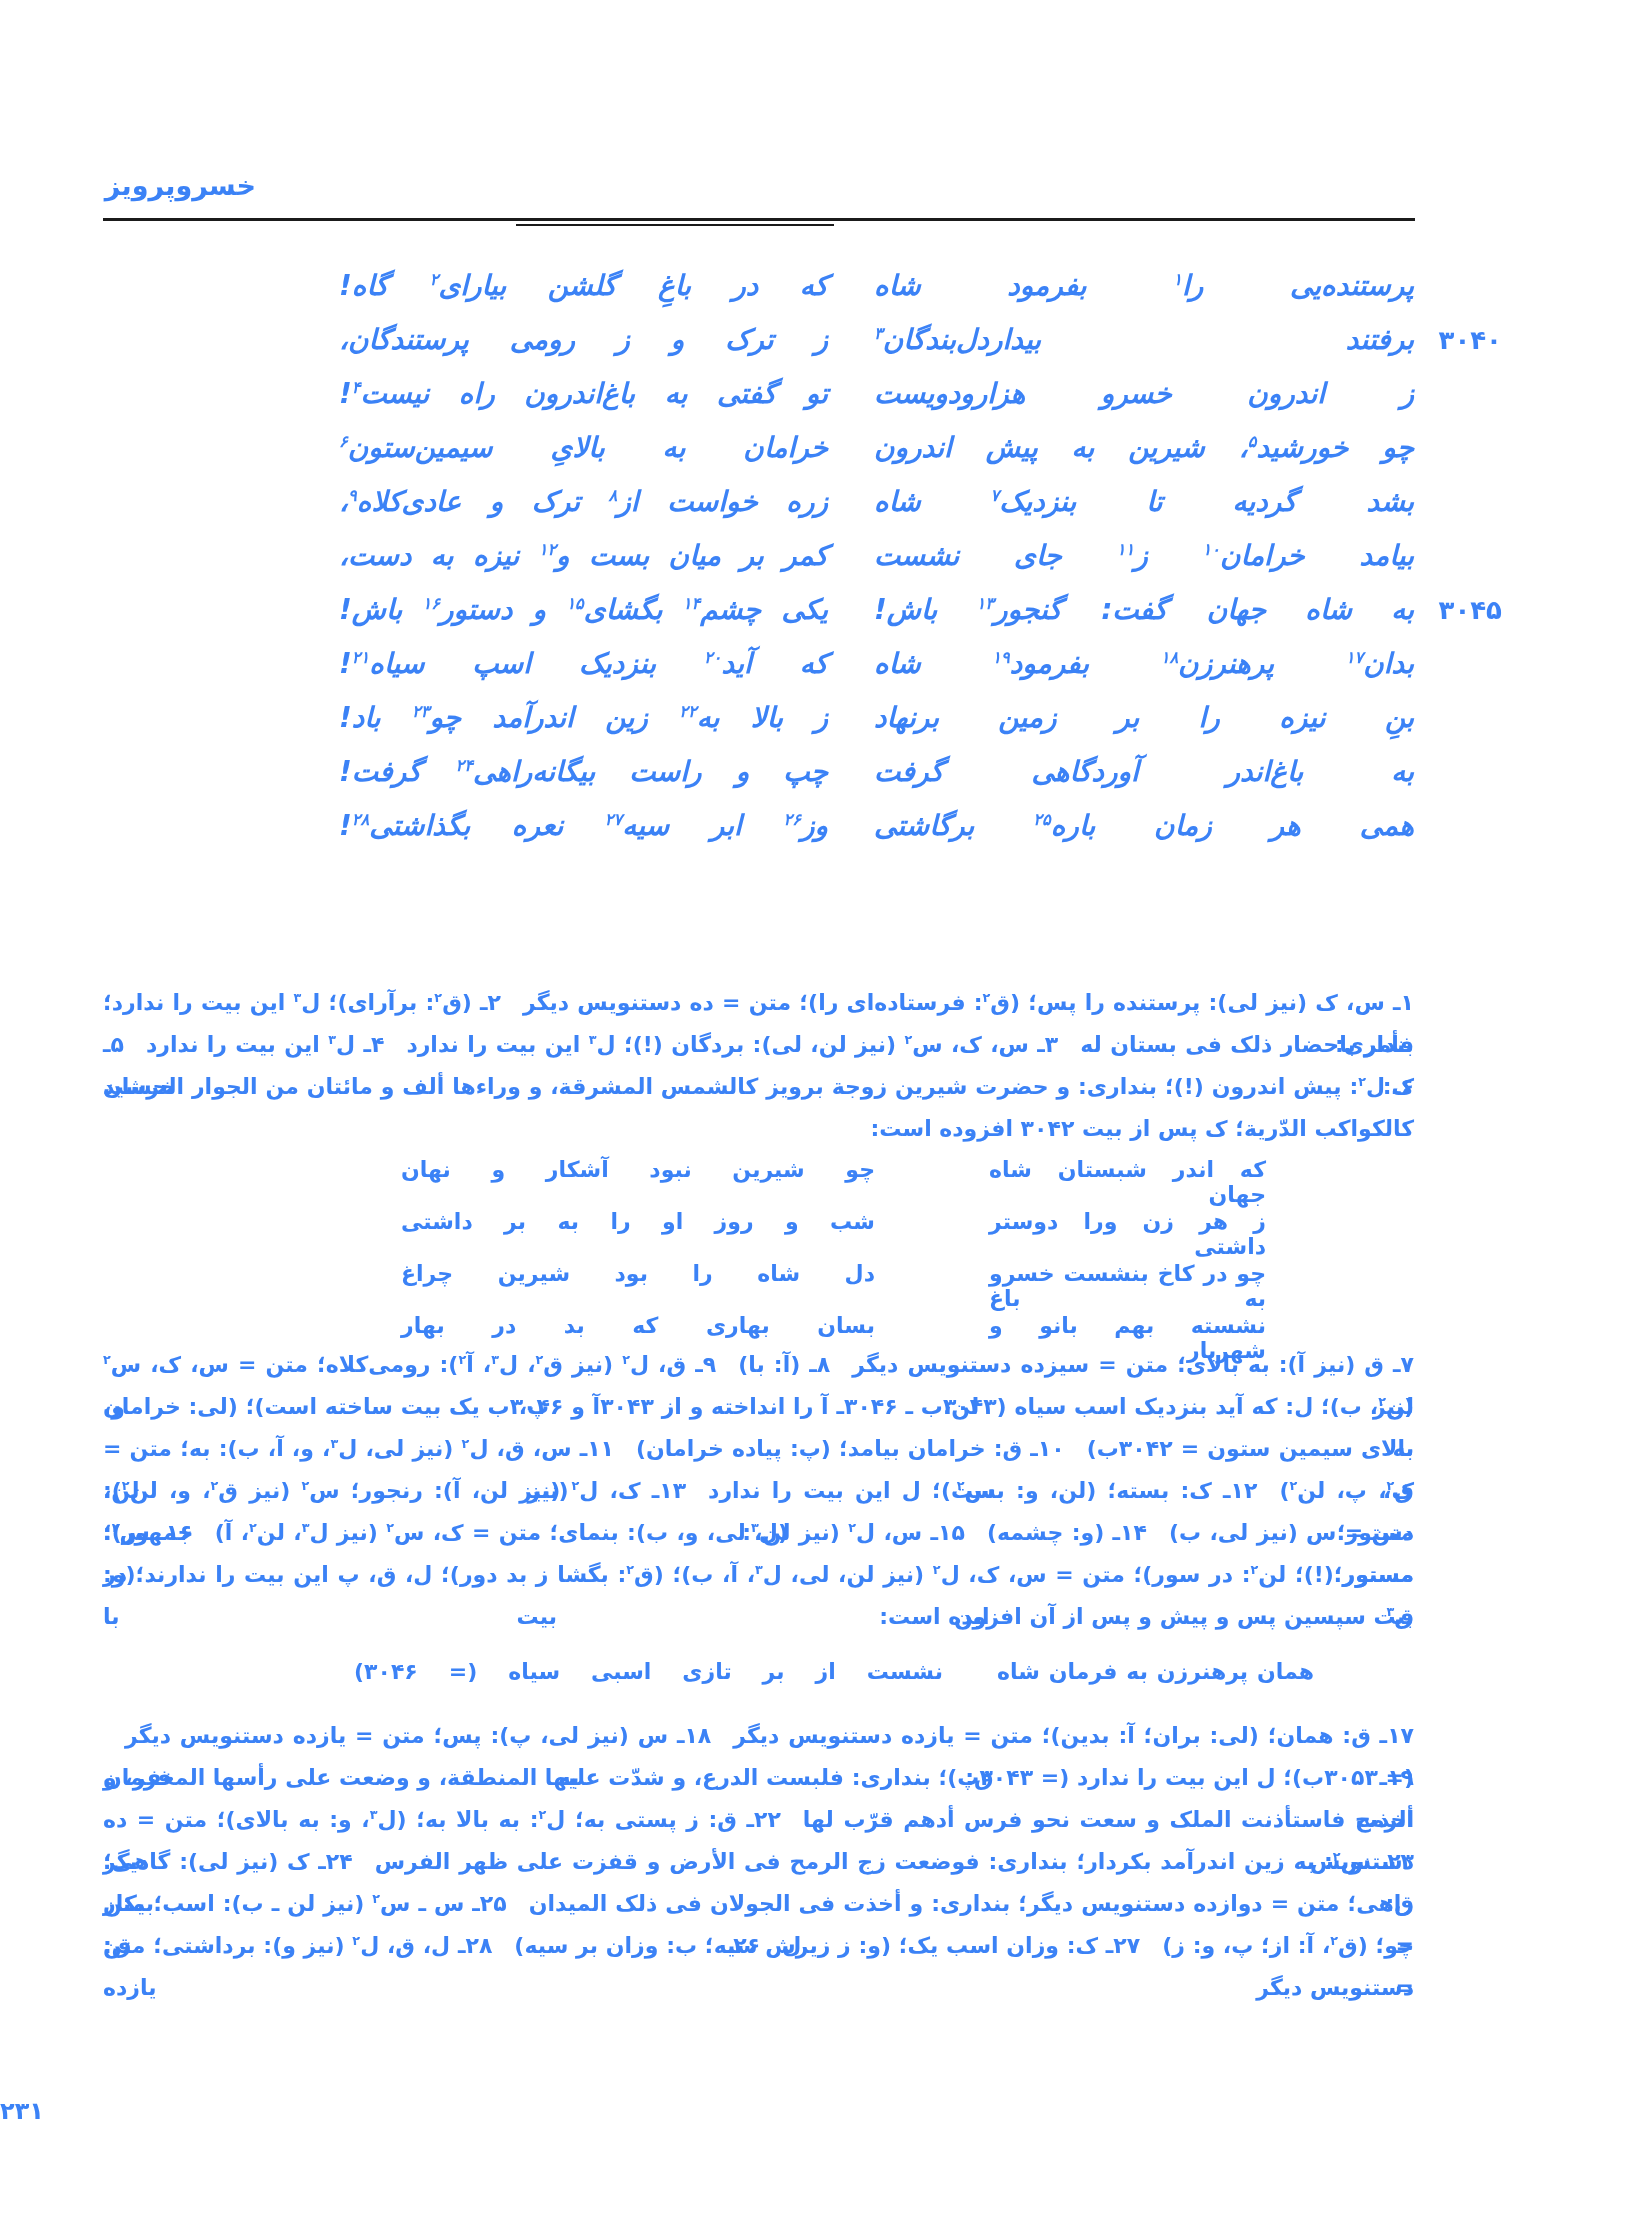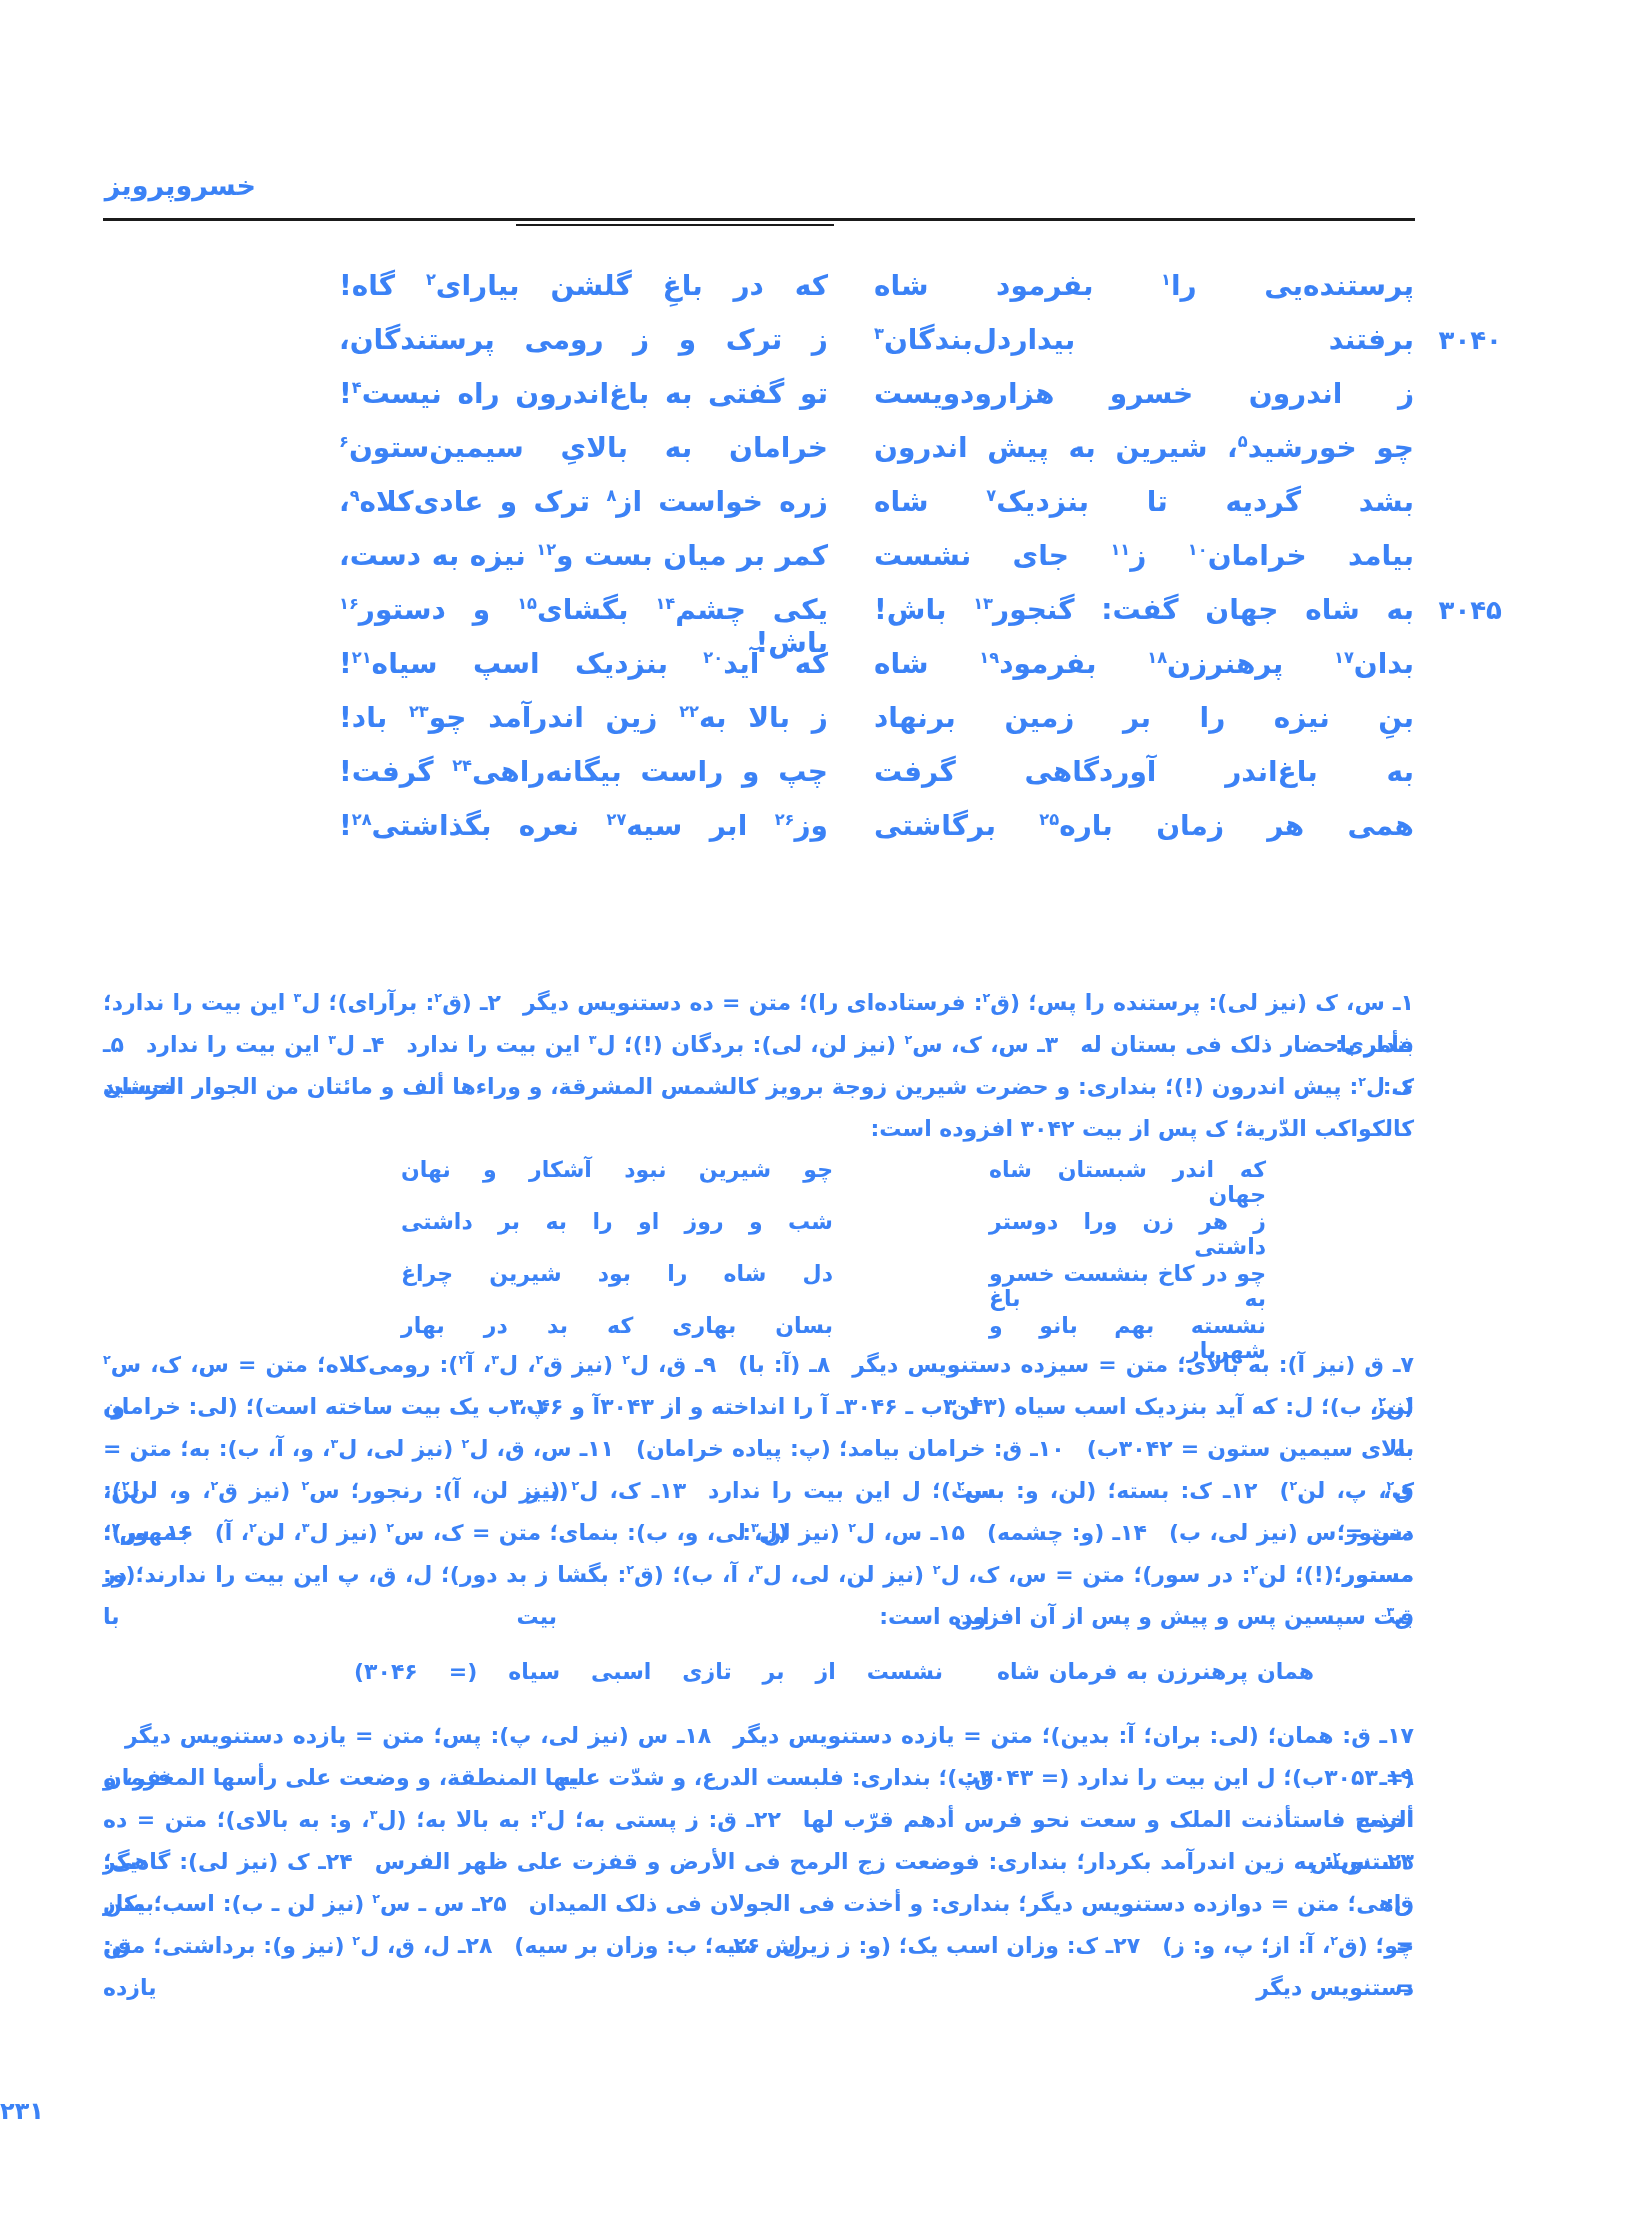--- a/index.html
+++ b/index.html
@@ -5,31 +5,31 @@
   *{box-sizing:border-box}
   html,body{margin:0;padding:0;background:#ffffff;}
   .page{position:relative;width:1647px;height:2226px;background:#ffffff;color:#3b82f6;
         font-family:"DejaVu Sans",sans-serif;overflow:hidden;}
   .content{position:absolute;left:103px;top:0;width:1311px;height:100%;direction:rtl;}
   .title{position:absolute;left:1.8px;top:170px;font-size:27px;font-weight:bold;direction:rtl;}
   .rule{position:absolute;left:0;top:218px;width:1312px;height:2.8px;background:#1b1b1b;}
   .rule2{position:absolute;left:413px;top:224px;width:318px;height:1.8px;background:#1b1b1b;}
   .verses{position:absolute;right:0;top:269px;width:1075px;font-size:28px;font-weight:bold;}
   .vrow{position:relative;display:flex;column-gap:46px;height:54px;align-items:baseline;}
-  .hem{text-align:justify;text-align-last:justify;}
+  .hem{text-align:justify;text-align-last:justify;font-style:italic;}
   .hem-r{width:540px;}
   .hem-l{width:489px;}
   .vnum{position:absolute;right:-88px;top:1.8px;font-size:26px;text-align:right;}
   sup{font-size:0.58em;line-height:0;}
   .fn-block{position:absolute;right:0;width:1311px;font-size:22px;font-weight:bold;}
   .fnline{height:42px;line-height:42px;text-align:justify;text-align-last:justify;}
   .fnline.end{text-align-last:right;}
   .quatrain{position:absolute;right:148px;width:865px;font-size:22px;font-weight:bold;}
   .qrow{display:flex;column-gap:114px;height:52px;align-items:baseline;}
-  .qr{width:277px;text-align:justify;text-align-last:justify;margin-left:42px;}
+  .qr{width:277px;text-align:justify;text-align-last:justify;}
   .ql{flex:1;text-align:justify;text-align-last:justify;}
   .inset{position:absolute;right:100px;width:960px;font-size:22px;font-weight:bold;}
   .irow{display:flex;column-gap:42px;height:52px;align-items:baseline;}
   .ir{width:317px;text-align:justify;text-align-last:justify;margin-left:12px;}
   .il{flex:1;text-align:justify;text-align-last:justify;}
   .pagenum{position:absolute;left:0;top:2097px;width:100%;text-align:left;font-size:24px;font-weight:bold;}
 </style>
 </head>
 <body>
 

